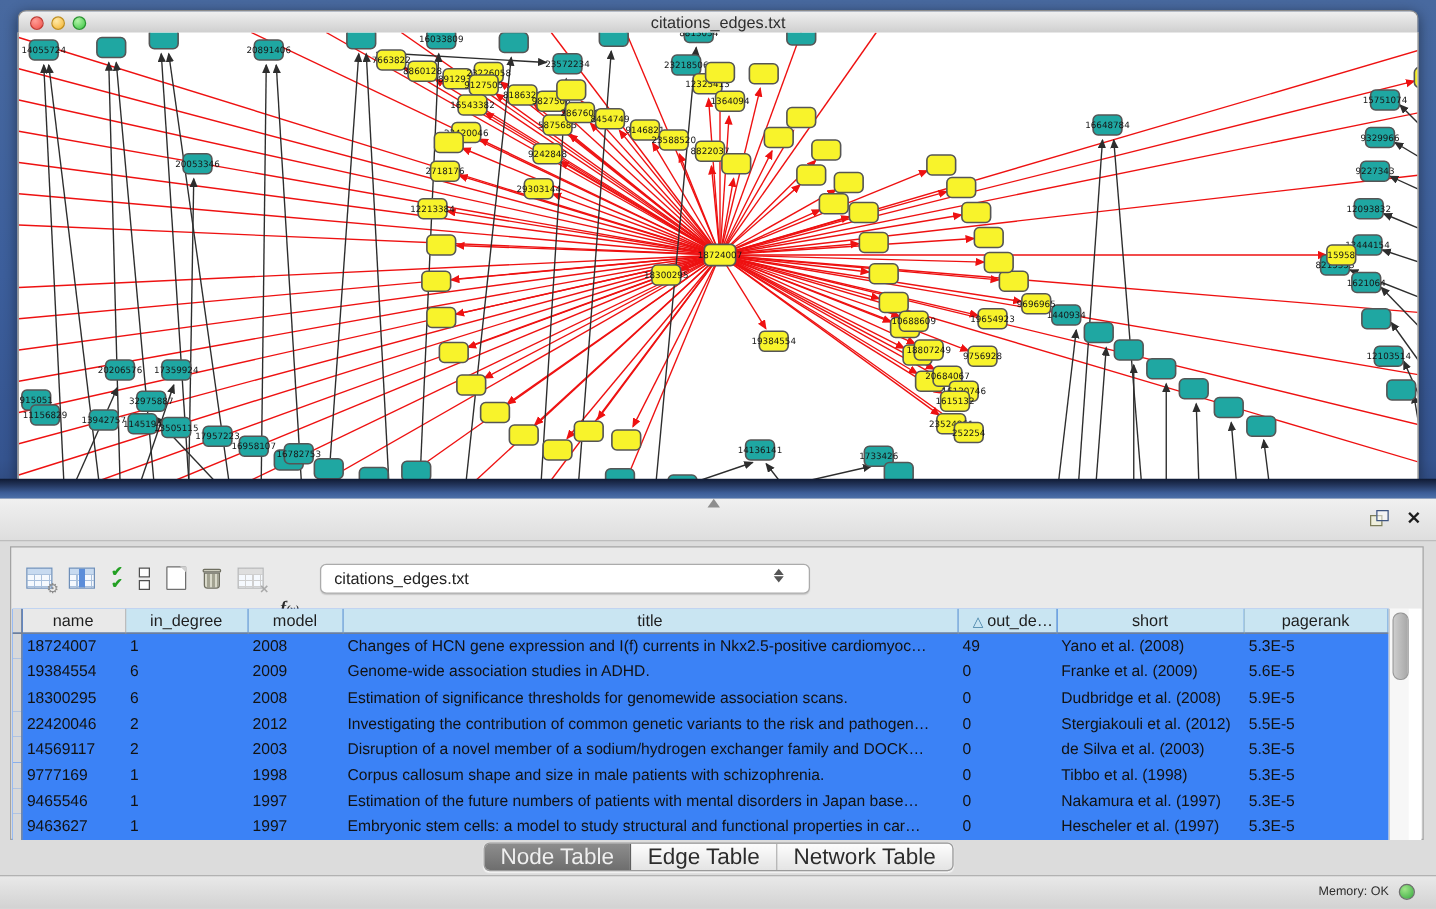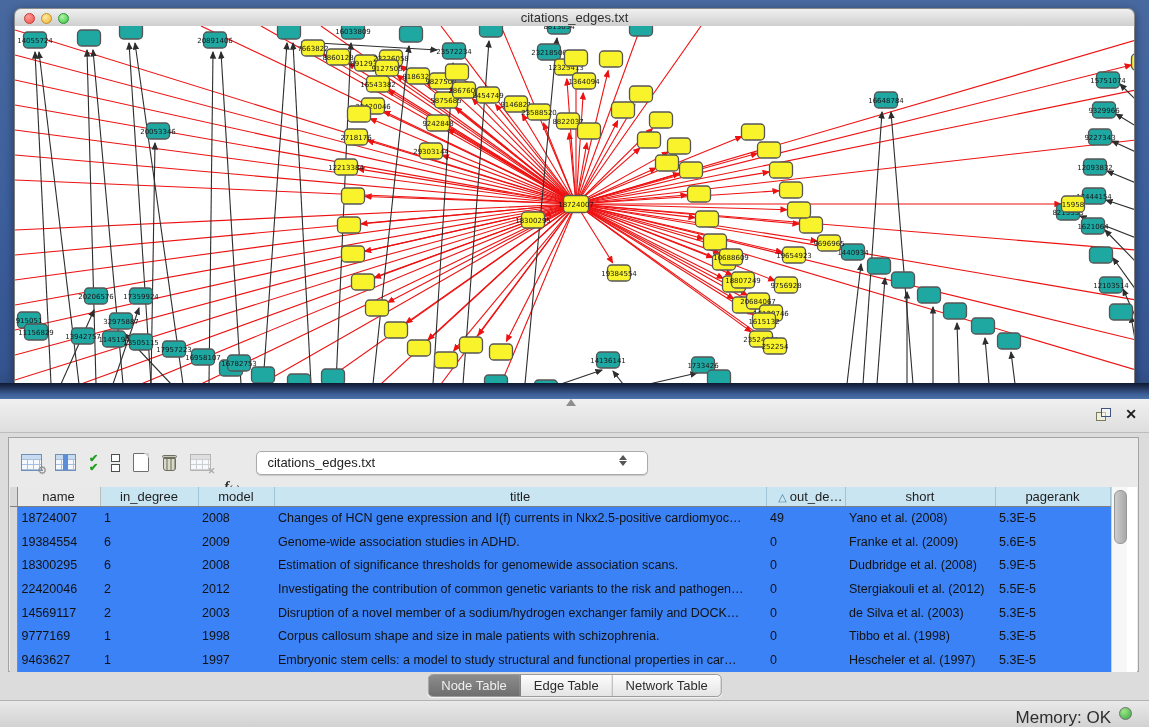--- a/index.html
+++ b/index.html
@@ -94,28 +94,28 @@
   .tbl td.td-gutter{background:#d9d9d9;border-right:1px solid #8a8a8a;padding:0;}
   .vscroll{width:16px;height:185px;background:#f7f7f7;border-left:1px solid #cfcfcf;box-sizing:border-box;position:relative;}
   .vthumb{position:absolute;left:2px;top:3px;width:11px;height:52px;border-radius:6px;
     background:linear-gradient(90deg,#cdcdcd,#a8a8a8);border:1px solid #979797;}
   .tbl-fill{flex:1;background:#fff;}
 
   
   .tabs{position:absolute;left:50%;transform:translateX(-50%);top:275px;height:21px;display:flex;
     border:1px solid #9b9b9b;border-radius:5px;overflow:hidden;background:linear-gradient(#fdfdfd,#e4e4e4);
     box-shadow:0 1px 1px rgba(255,255,255,.7);}
-  .seg{line-height:21px;font-size:13px;color:#2c2c2c;padding:0 13px;border-right:1px solid #b3b3b3;cursor:default;}
+  .seg{line-height:21px;font-size:18px;color:#2c2c2c;padding:0 13px;border-right:1px solid #b3b3b3;cursor:default;}
   .seg:last-child{border-right:none;}
   .seg.sel{background:linear-gradient(#8d8d8d,#6e6e6e);color:#efefef;border-right:1px solid #5f5f5f;}
 
   
   .status{position:absolute;left:0;top:301px;width:1149px;height:27px;
     background:linear-gradient(#e9e9e9,#d2d2d2);border-top:1px solid #b2b2b2;box-sizing:border-box;}
-  .mem-label{position:absolute;right:38px;top:7px;font-size:17px;color:#2e2e2e;}
+  .mem-label{position:absolute;right:38px;top:7px;font-size:10px;color:#2e2e2e;}
   .mem-dot{position:absolute;right:17px;top:6px;width:13px;height:13px;border-radius:50%;
     background:radial-gradient(circle at 35% 30%,#9fe689,#35a83e);border:1px solid #6f6f6f;box-sizing:border-box;}
 </style>
 </head>
 <body>
 
 <div class="top-area">
   <div class="window">
     <div class="titlebar">
       <div class="lights">
@@ -617,20 +617,30 @@
               <td class="td-name">9777169</td>
               <td class="td-in_degree">1</td>
               <td class="td-year">1998</td>
               <td class="td-title">Corpus callosum shape and size in male patients with schizophrenia.</td>
               <td class="td-out_degree">0</td>
               <td class="td-short">Tibbo et al. (1998)</td>
               <td class="td-pagerank">5.3E-5</td>
             </tr>
             <tr>
               <td class="td-gutter"></td>
+              <td class="td-name">9465546</td>
+              <td class="td-in_degree">1</td>
+              <td class="td-year">1997</td>
+              <td class="td-title">Estimation of the future numbers of patients with mental disorders in Japan base…</td>
+              <td class="td-out_degree">0</td>
+              <td class="td-short">Nakamura et al. (1997)</td>
+              <td class="td-pagerank">5.3E-5</td>
+            </tr>
+            <tr>
+              <td class="td-gutter"></td>
               <td class="td-name">9463627</td>
               <td class="td-in_degree">1</td>
               <td class="td-year">1997</td>
               <td class="td-title">Embryonic stem cells: a model to study structural and functional properties in car…</td>
               <td class="td-out_degree">0</td>
               <td class="td-short">Hescheler et al. (1997)</td>
               <td class="td-pagerank">5.3E-5</td>
             </tr>
           </tbody>
       </table>

